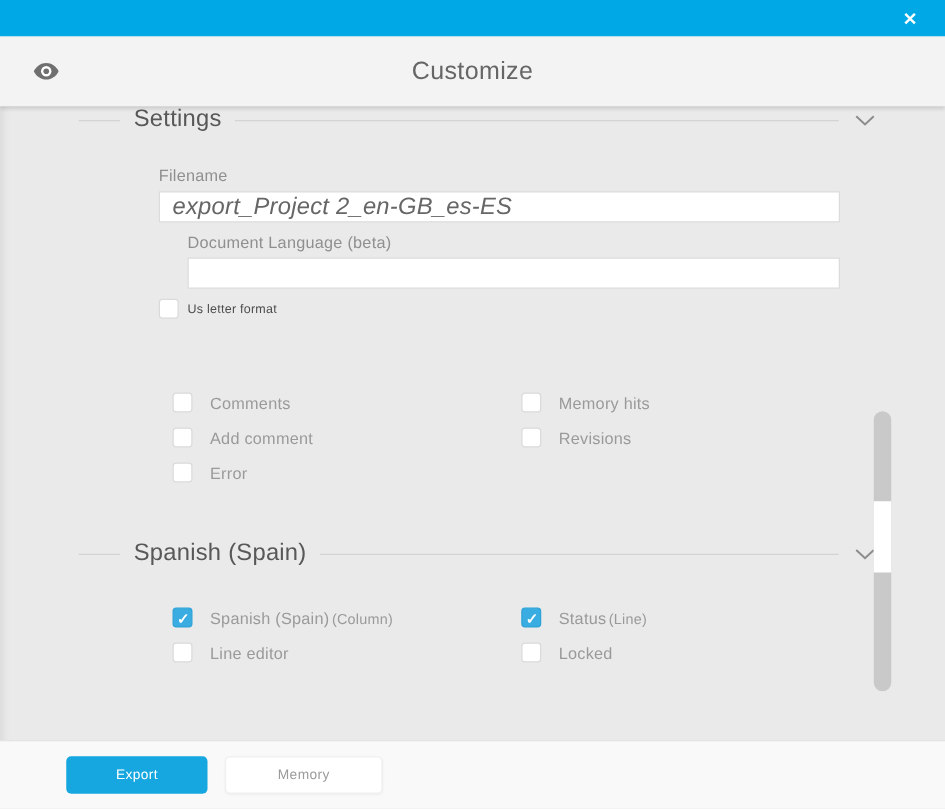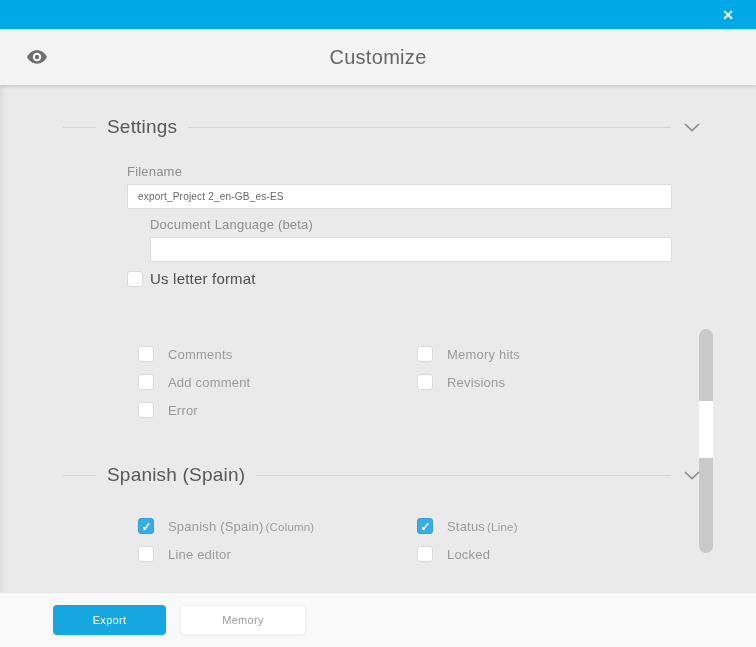--- a/index.html
+++ b/index.html
@@ -29,48 +29,48 @@
     position:absolute; left:0; right:0; text-align:center;
     color:#666; font-size:20px; letter-spacing:0.3px;
   }
 
   
   .content {
     flex:1 1 auto; background:#eaeaea; position:relative; overflow:hidden;
     box-shadow: inset 8px 0 7px -6px rgba(0,0,0,0.08);
   }
   .section-head { display:flex; align-items:center; margin:0 56px 0 63px; height:22px; }
-  .section-head.first { margin-top:31px; }
+  .section-head.first { }
   .section-head.second { margin-top:46px; }
   .sh-line-left { width:33px; height:1px; background:#d4d4d4; }
   .sh-line { flex:1; height:1px; background:#d4d4d4; }
   .sh-title { margin:0 11px; font-size:19px; color:#585858; font-weight:500; letter-spacing:0.2px; }
   .sh-chevron { margin-left:13px; display:flex; align-items:center; cursor:pointer; }
 
   .fields { margin:26px 0 0 127px; width:545px; }
   .field-label { font-size:13px; color:#8f8f8f; margin-bottom:5px; letter-spacing:0.2px; }
   .text-input {
     width:100%; height:25px; border:1px solid #dcdcdc; border-radius:1px;
     background:#fff; font-family:"Liberation Sans", sans-serif;
-    font-size:10px; color:#666; padding:0 10px; outline:none; letter-spacing:0.2px;
+    font-size:19px; color:#666; padding:0 10px; outline:none; letter-spacing:0.2px;font-style:italic;
   }
   .field.second { margin-top:8px;margin-left:23px; }
 
   .checkbox {
     width:16px; height:16px; flex:0 0 16px; background:#fff;
     border:1px solid #dadada; border-radius:3px; position:relative; cursor:pointer;
   }
   .checkbox[data-checked="true"] { background:#39ade2; border-color:#2fa3d8; }
   .checkbox[data-checked="true"]::after {
     content:"\2713"; position:absolute; left:2.5px; top:0.5px;
     color:#fff; font-size:12px; font-weight:bold;
   }
 
   .usletter { display:flex; align-items:center; gap:7px; margin:8px 0 0 127px; cursor:pointer; }
-  .usletter-label { font-size:15px; color:#4d4d4d; letter-spacing:0.2px; }
+  .usletter-label { font-size:10px; color:#4d4d4d; letter-spacing:0.2px; }
 
   .opt-grid { display:grid; grid-template-columns:279px auto; row-gap:12px; margin-left:138px; }
   .opt-grid.settings { margin-top:59px; }
   .opt-grid.language { margin-top:32px; }
   .opt { display:flex; align-items:center; gap:14px; }
   .opt-label { font-size:13px; color:#9a9a9a; letter-spacing:0.2px; }
   .opt-suffix { font-size:11.5px; color:#9a9a9a; margin-left:2px; }
   .opt-suffix:empty { display:none; }
 
   .scrollbar {

